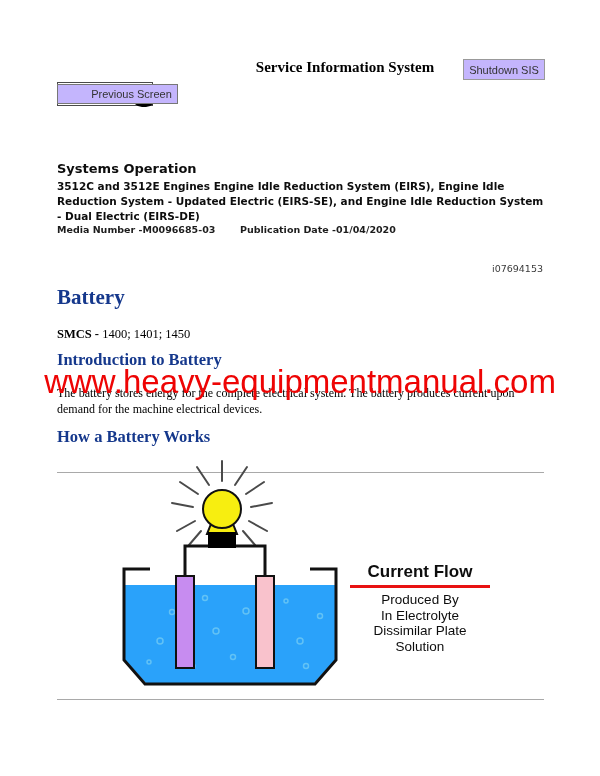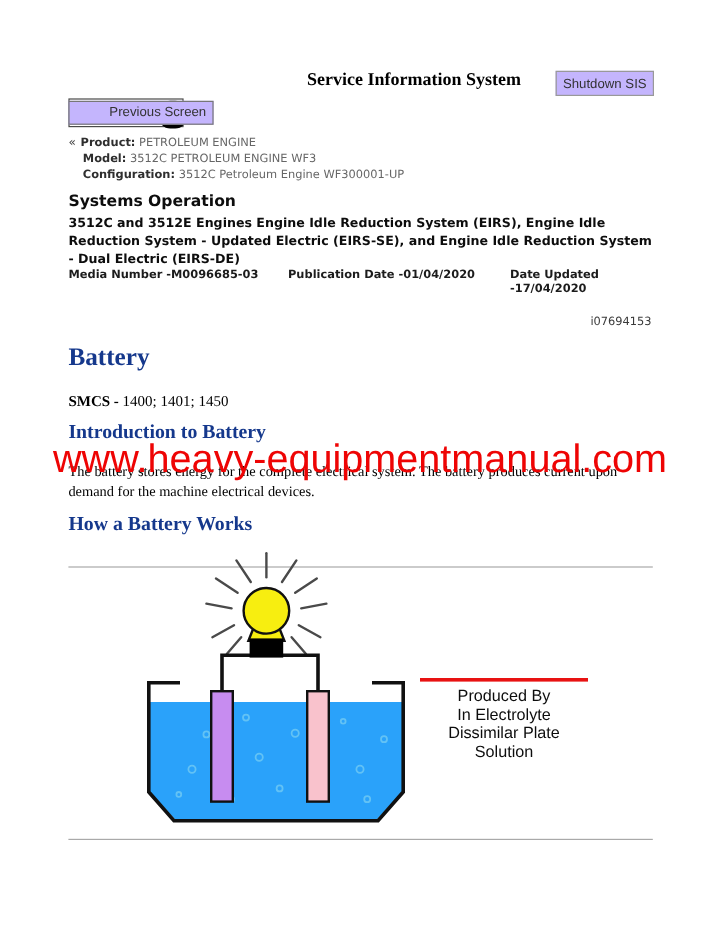--- a/index.html
+++ b/index.html
@@ -74,41 +74,26 @@
 <div class="page">
 
   <div class="logo-box">
     <span class="finning">FINNING</span>
     <span class="cat-square">CAT</span>
   </div>
   <div class="btn prev-btn">Previous Screen</div>
   <div class="sis-title">Service Information System</div>
   <div class="btn shutdown-btn">Shutdown SIS</div>
 
-  <div class="product-block">
-    <div class="product-line">
-      <span class="chevron">«</span><span class="p-label">Product:</span>
-      <span class="p-value">PETROLEUM ENGINE</span>
-    </div>
-    <div class="product-line indent">
-      <span class="p-label">Model:</span>
-      <span class="p-value">3512C PETROLEUM ENGINE WF3</span>
-    </div>
-    <div class="product-line indent">
-      <span class="p-label">Configuration:</span>
-      <span class="p-value">3512C Petroleum Engine WF300001-UP</span>
-    </div>
-  </div>
 
   <div class="sysop">Systems Operation</div>
   <div class="doc-title">3512C and 3512E Engines Engine Idle Reduction System (EIRS), Engine Idle Reduction System - Updated Electric (EIRS-SE), and Engine Idle Reduction System - Dual Electric (EIRS-DE)</div>
   <div class="meta-row">
     <span>Media Number -M0096685-03</span>
     <span class="meta-pub">Publication Date -01/04/2020</span>
-    <span class="meta-upd">Date Updated -17/04/2020</span>
   </div>
   <div class="doc-id">i07694153</div>
 
   <div class="h1">Battery</div>
   <div class="smcs"><b>SMCS -</b><span> 1400; 1401; 1450</span></div>
   <div class="h2 intro">Introduction to Battery</div>
   <div class="para">The battery stores energy for the complete electrical system. The battery produces current upon demand for the machine electrical devices.</div>
   <div class="watermark">www.heavy-equipmentmanual.com</div>
   <div class="h2 works">How a Battery Works</div>
 
@@ -162,20 +147,21 @@
     <rect x="256" y="576" width="18" height="92" style="fill:var(--plate-pink)" stroke="#111" stroke-width="2"></rect>
 
     <g>
       <polygon points="211,524 233,524 237,534 207,534" style="fill:var(--bulb-yellow)" stroke="#111" stroke-width="2"></polygon>
       <circle cx="222" cy="509" r="19" style="fill:var(--bulb-yellow)" stroke="#111" stroke-width="2"></circle>
       <rect x="208" y="532" width="28" height="16" fill="#000"></rect>
     </g>
   </svg>
 
   <div class="caption">
+    <div class="caption-title">Current Flow</div>
     <div class="caption-rule"></div>
     <div class="caption-line">Produced By</div>
     <div class="caption-line">In Electrolyte</div>
     <div class="caption-line">Dissimilar Plate</div>
     <div class="caption-line">Solution</div>
   </div>
 
   <div class="divider d2"></div>
 
 </div>

